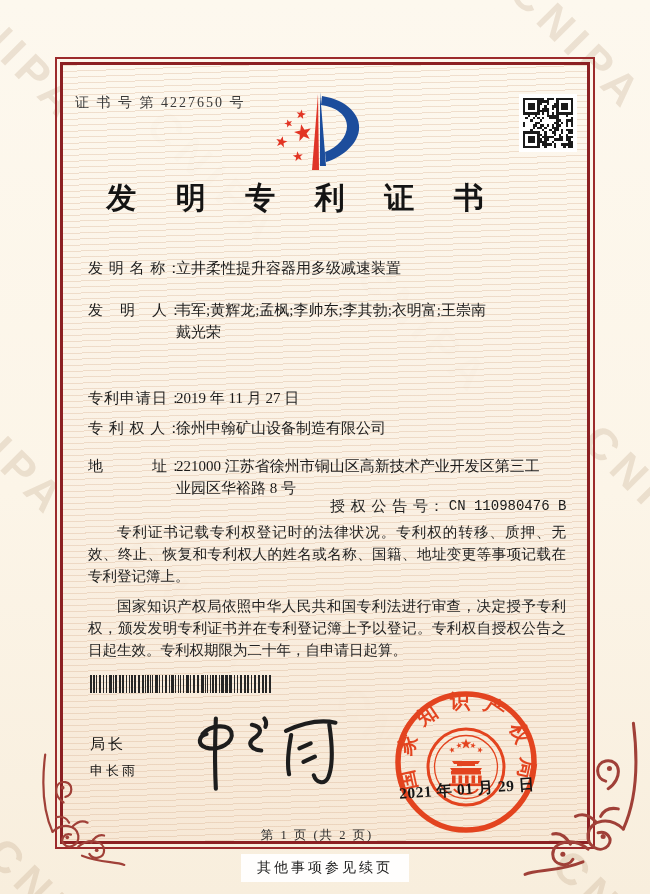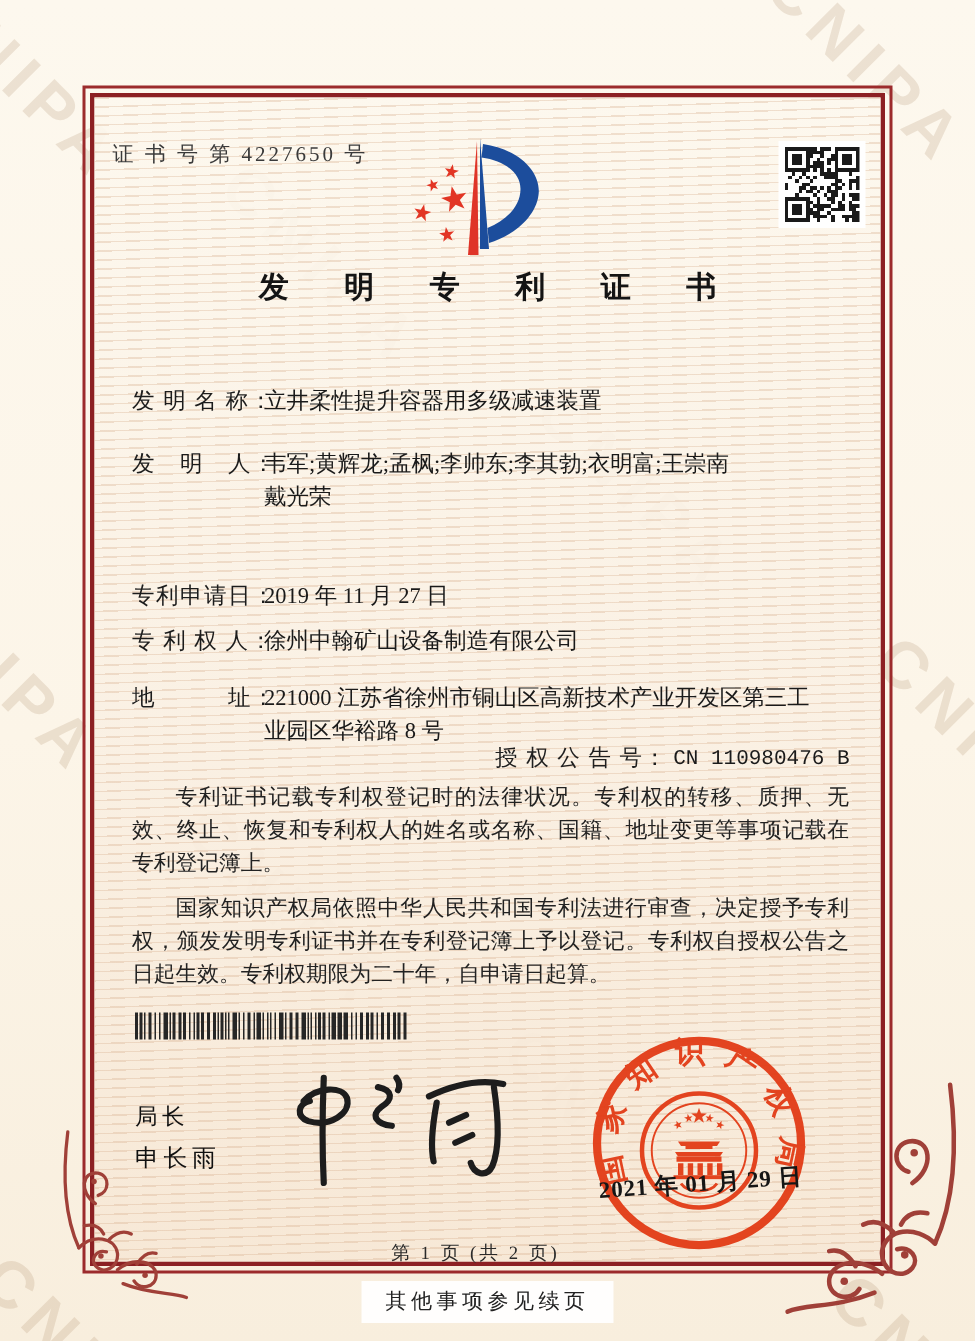--- a/index.html
+++ b/index.html
@@ -44,41 +44,41 @@
   .cert-no{position:absolute;left:75px;top:94px;font-size:14px;letter-spacing:2px;color:#3a3a3a}
 
   .logo{position:absolute;left:268px;top:86px;width:112px;height:92px}
   .qr{
     position:absolute;left:519px;top:94px;width:58px;height:58px;
     background:#fff;padding:4px;
   }
   .qr svg{display:block;width:50px;height:50px}
 
   .title{
-    position:absolute;left:0;top:178px;width:650px;
-    text-align:center;font-size:20px;font-weight:bold;
+    position:absolute;left:0;top:178px;width:590px;
+    text-align:center;font-size:30px;font-weight:bold;
     letter-spacing:16px;text-indent:16px;color:#141414;
   }
 
   .row{position:absolute;left:88px;font-size:15px;line-height:22px;white-space:nowrap}
   .row .lbl{display:inline-block;width:88px;letter-spacing:1px;color:#1c1c1c;vertical-align:top}
   .row .val{display:inline-block;vertical-align:top;white-space:pre;color:#1a1a1a}
   .mono{font-family:"Liberation Mono",monospace;font-size:14px}
 
   .paras{
     position:absolute;left:88px;top:521px;width:478px;
     font-size:14.5px;line-height:22px;text-align:justify;color:#222;
   }
   .paras p{margin:0 0 8px 0;text-indent:2em}
 
   .barcode{position:absolute;left:90px;top:675px;width:190px;height:18px;font-size:0;white-space:nowrap}
   .barcode i{display:inline-block;height:18px;background:#262626;vertical-align:top}
 
   .duty{position:absolute;left:90px;top:735px;font-size:15px;letter-spacing:3px;color:#111}
-  .duty-name{position:absolute;left:90px;top:762px;font-size:16px;letter-spacing:3px;color:#111}
+  .duty-name{position:absolute;left:90px;top:762px;font-size:13px;letter-spacing:3px;color:#111}
 
   .sig{position:absolute;left:188px;top:706px;width:165px;height:88px}
 
   .seal{position:absolute;left:392px;top:688px;width:148px;height:148px;z-index:8}
   .seal-date{
     position:absolute;left:392px;top:779px;width:150px;z-index:9;
     text-align:center;font-size:15.5px;font-weight:bold;letter-spacing:.5px;color:#161616;
     transform:rotate(-4deg);
   }
 

